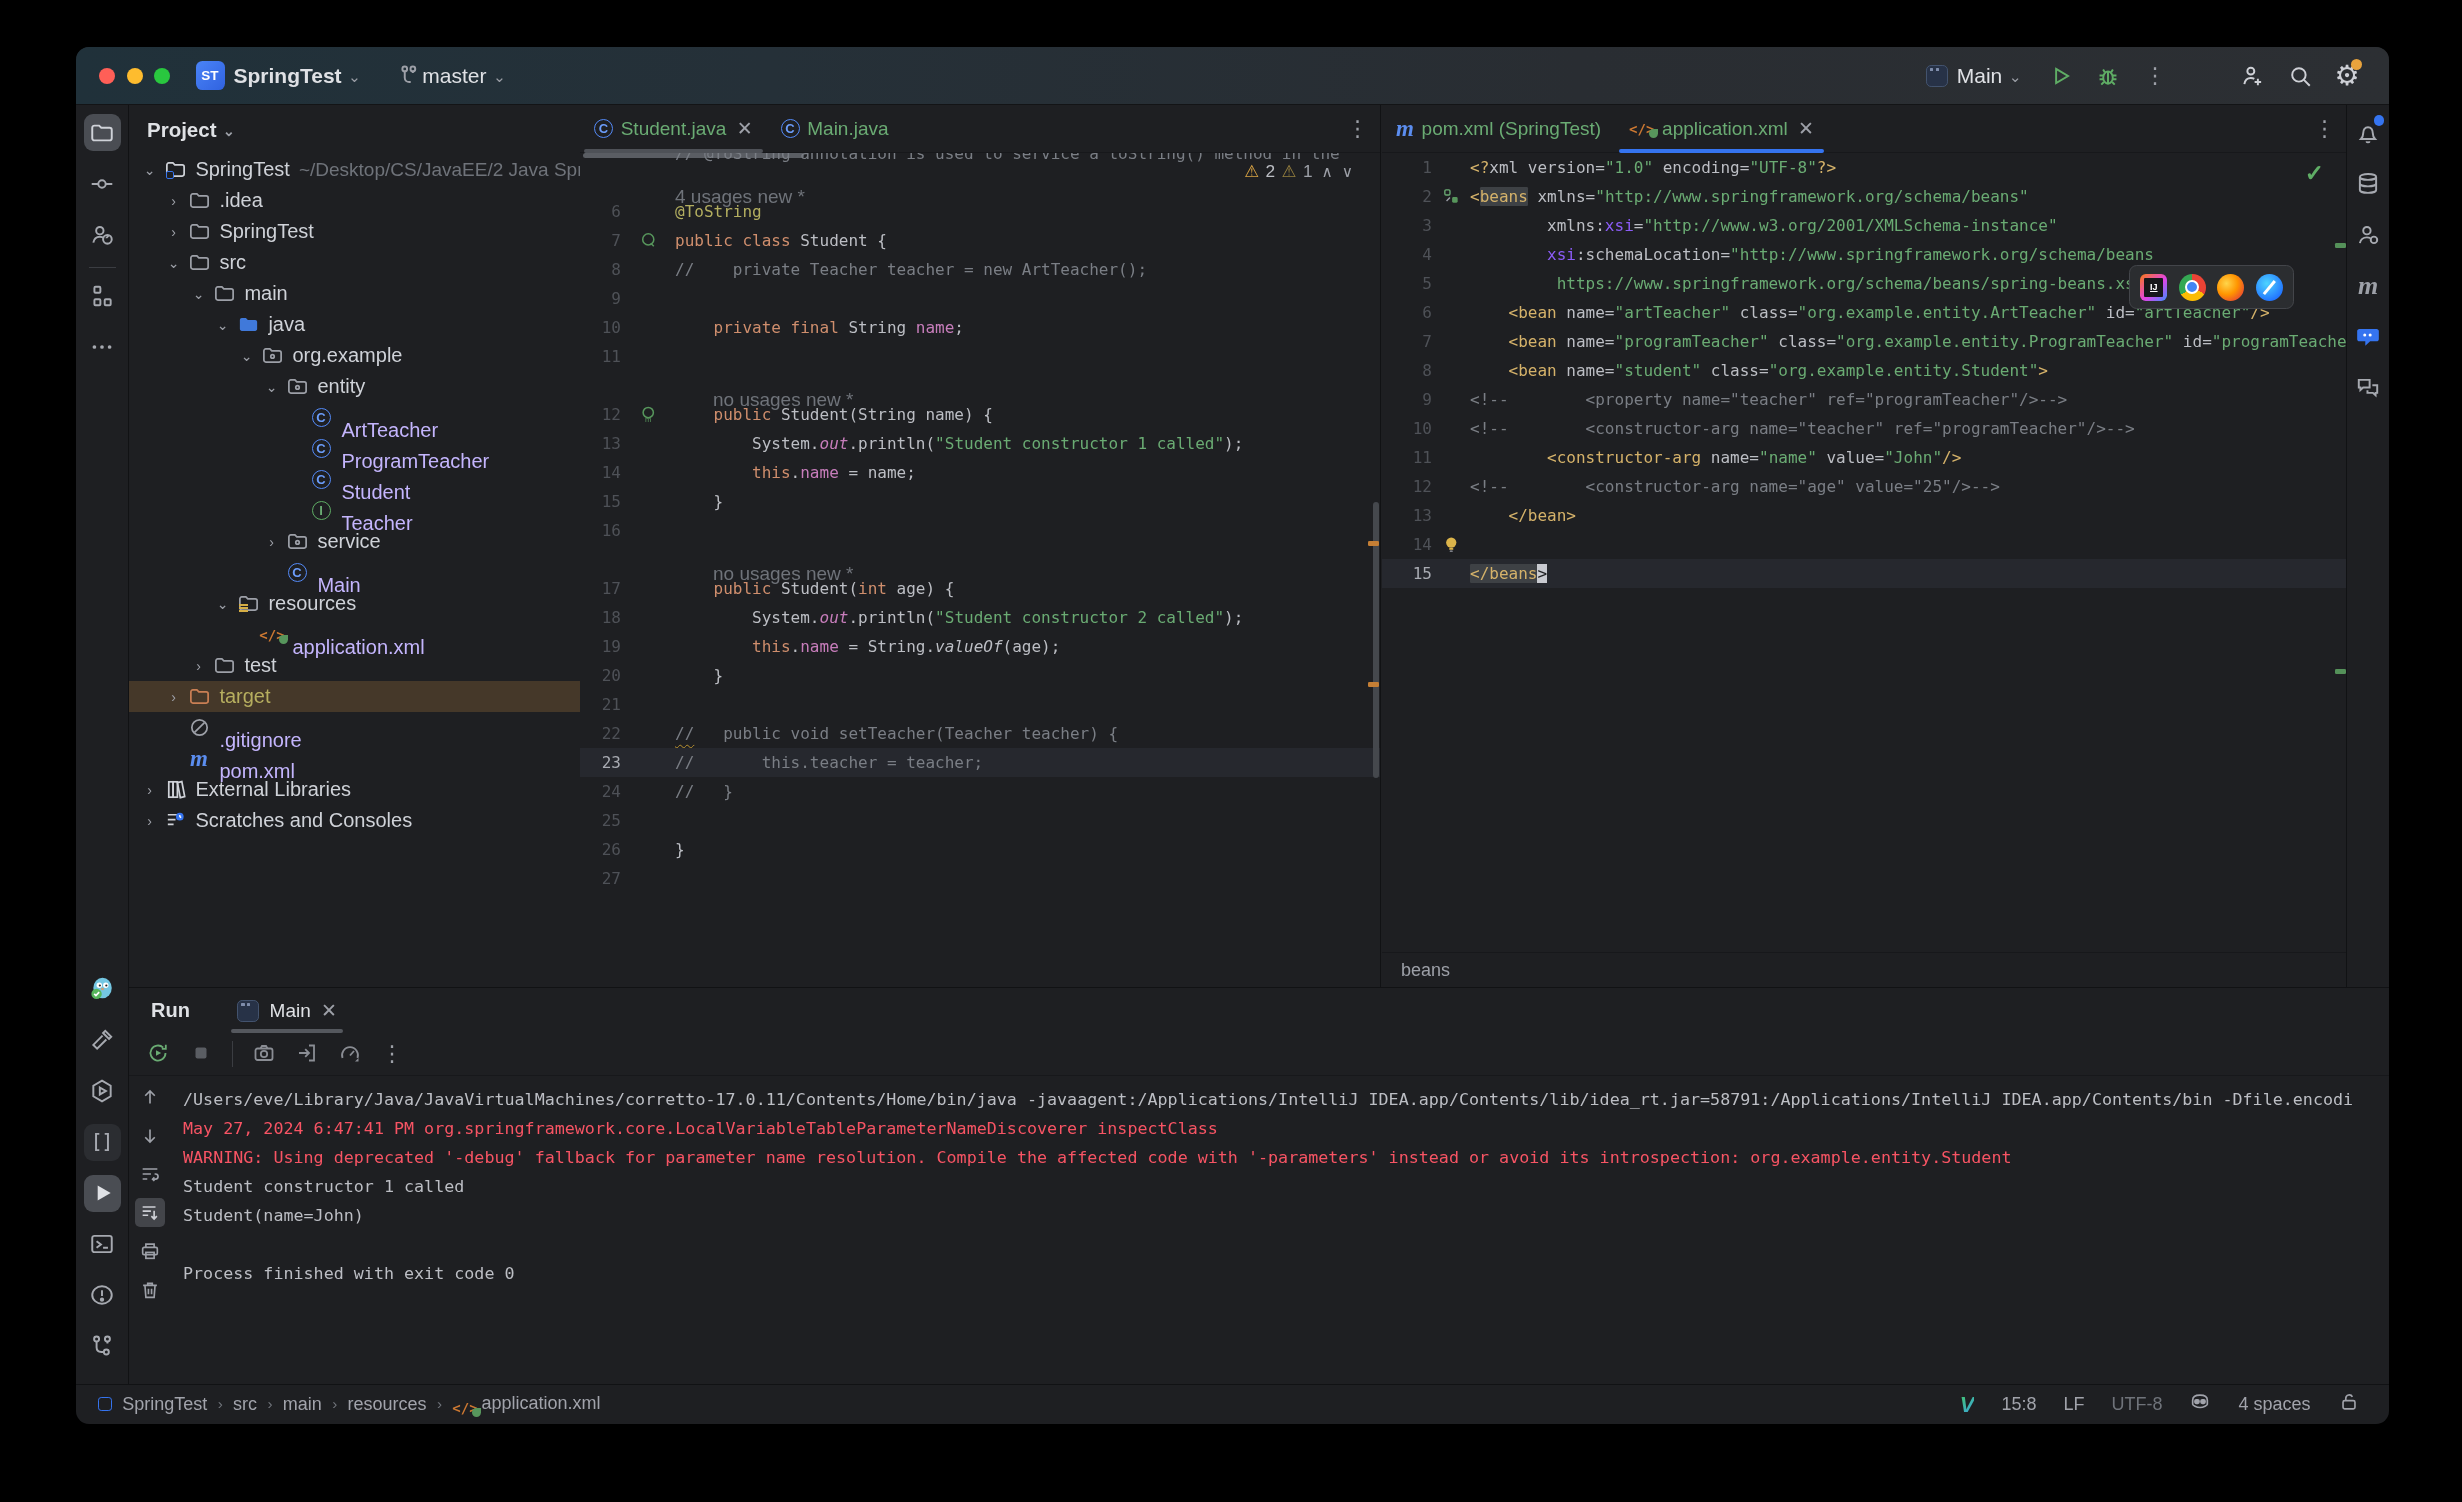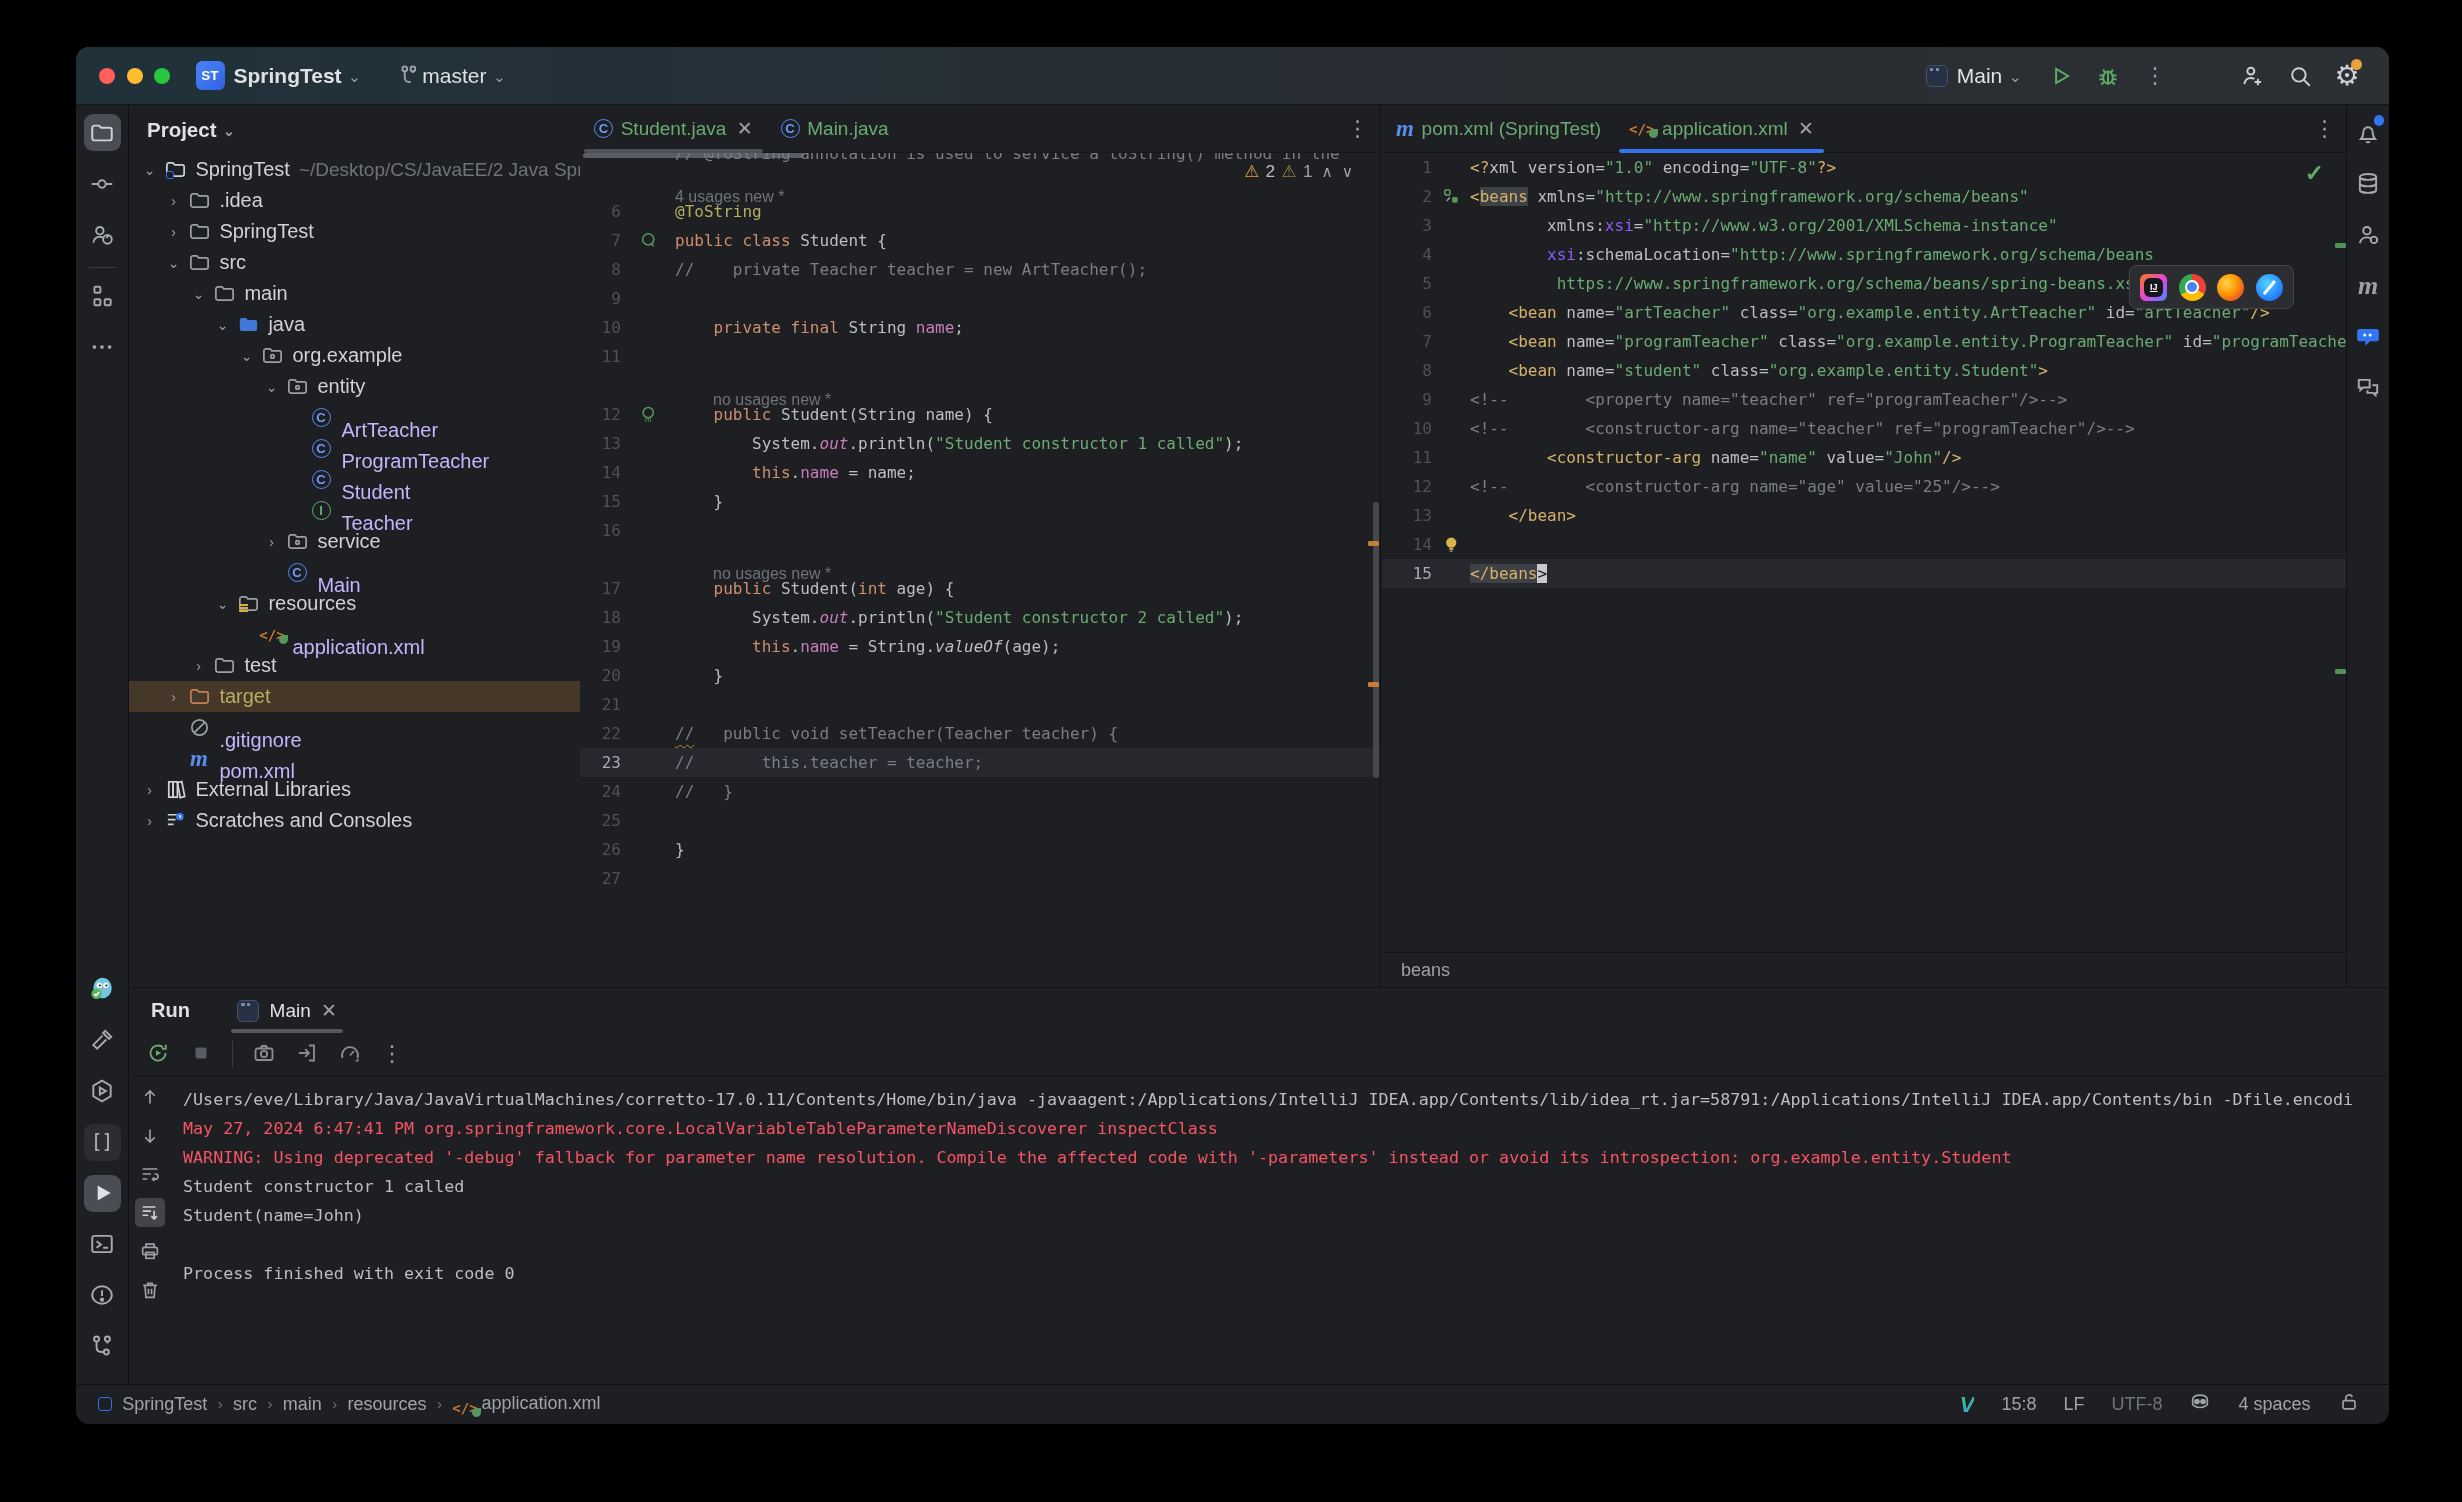--- a/index.html
+++ b/index.html
@@ -72,39 +72,39 @@
   .crow{display:flex;align-items:center;height:29px;position:relative;}
   .crow.cur{background:#26282e;}
   .crow.clip{margin-top:-14px;}
   .gnum{flex:none;text-align:right;color:#4e5157;font:16px "DejaVu Sans Mono",monospace;}
   .crow.cur .gnum{color:#a8abb2;}
   #ed-center .gnum{width:41px;} #ed-center .gico{width:54px;} 
   #ed-right .gnum{width:50px;} #ed-right .gico{width:38px;}
   .gico{flex:none;display:flex;align-items:center;justify-content:center;}
   .gico svg{width:20.5px;height:20.5px;}
   .ctext{margin:0;font:16px/29px "DejaVu Sans Mono",monospace;white-space:pre;color:#bcbec4;}
-  .itext{font-size:16px;color:#6f737a;font-family:"Liberation Sans",sans-serif;margin-top:29px;}
+  .itext{font-size:19px;color:#6f737a;font-family:"Liberation Sans",sans-serif;margin-top:29px;}
   .kw{color:#cf8e6d;} .str{color:#6aab73;} .com{color:#7a7e85;} .ann{color:#b3ae60;}
   .fld{color:#c77dbb;} .fldit{color:#c77dbb;font-style:italic;} .it{font-style:italic;}
   .pl{color:#bcbec4;} .tag{color:#d5b26a;} .attr{color:#bcbec4;} .ns{color:#8b5cf6;} 
   .hl{background:#3e4145;border-radius:1.3px;}
   .sq{text-decoration:underline wavy #b8912f 1.3px;text-underline-offset:5.1px;}
   .caret{background:#c8cad0;color:#1e1f22;}
   .insp-widget{position:absolute;right:27px;top:56px;display:flex;align-items:center;gap:6.4px;font-size:17.3px;color:#bcbec4;}
   .warn1{color:#d9a343;font-size:16.7px;} .warn2{color:#97803f;font-size:16.7px;}
   .insp-widget .nav{color:#9da0a8;font-size:15.4px;margin-left:2.6px;}
   .check-ok{position:absolute;right:23px;top:55px;color:#5fad65;font-size:23px;font-weight:bold;}
   .edge-mark{position:absolute;right:1.3px;width:10.3px;height:4.5px;border-radius:1.3px;}
   .vscroll{position:absolute;right:1.3px;width:5.8px;border-radius:3.2px;background:#45484d;}
   .hscroll-top{position:absolute;left:2.6px;top:48px;height:4.5px;border-radius:2.6px;background:#5a5d63;}
   #float-browsers{position:absolute;left:747px;top:160px;display:flex;gap:11.5px;align-items:center;
     background:#2b2d30;border:0.6px solid #43454a;border-radius:7.7px;padding:7.7px 10.3px;}
   .bicon{width:27px;height:27px;border-radius:50%;flex:none;position:relative;}
   .bi-idea{border-radius:5.8px;background:linear-gradient(135deg,#f97a12,#e343e6 55%,#3b8cff);display:flex;align-items:center;justify-content:center;}
-  .bi-idea i{width:19px;height:19px;background:#16171a;border-radius:6px;color:#fff;font:bold 9px/19px "Liberation Sans",sans-serif;text-align:center;font-style:normal;text-decoration:underline;}
+  .bi-idea i{width:19px;height:19px;background:#16171a;border-radius:1px;color:#fff;font:bold 9px/19px "Liberation Sans",sans-serif;text-align:center;font-style:normal;text-decoration:underline;}
   .bi-chrome{background:conic-gradient(#ea4335 0 33%,#fbbc05 0 66%,#34a853 0 100%);}
   .bi-chrome i{position:absolute;left:6.4px;top:6.4px;width:14px;height:14px;border-radius:50%;background:#4285f4;border:2.6px solid #fff;box-sizing:border-box;}
   .bi-firefox{background:radial-gradient(circle at 35% 35%,#ffd54a,#ff9500 45%,#e3383c 90%);}
   .bi-safari{background:radial-gradient(circle at 40% 35%,#4dd4ff,#1e6dff 80%);}
   .bi-safari i{position:absolute;left:12px;top:5.1px;width:2.6px;height:16.7px;background:#fff;transform:rotate(40deg);}
   #xml-breadcrumb{position:absolute;left:0;bottom:0;width:100%;height:35px;border-top:0.6px solid #17181b;
     display:flex;align-items:center;padding-left:19px;font-size:18px;color:#9da0a8;box-sizing:border-box;}
   
   #runpanel{position:absolute;left:53px;top:882px;width:2260px;height:397px;border-top:1.3px solid #111214;box-sizing:border-box;}
   #run-header{height:45px;display:flex;align-items:center;padding-left:22px;}

